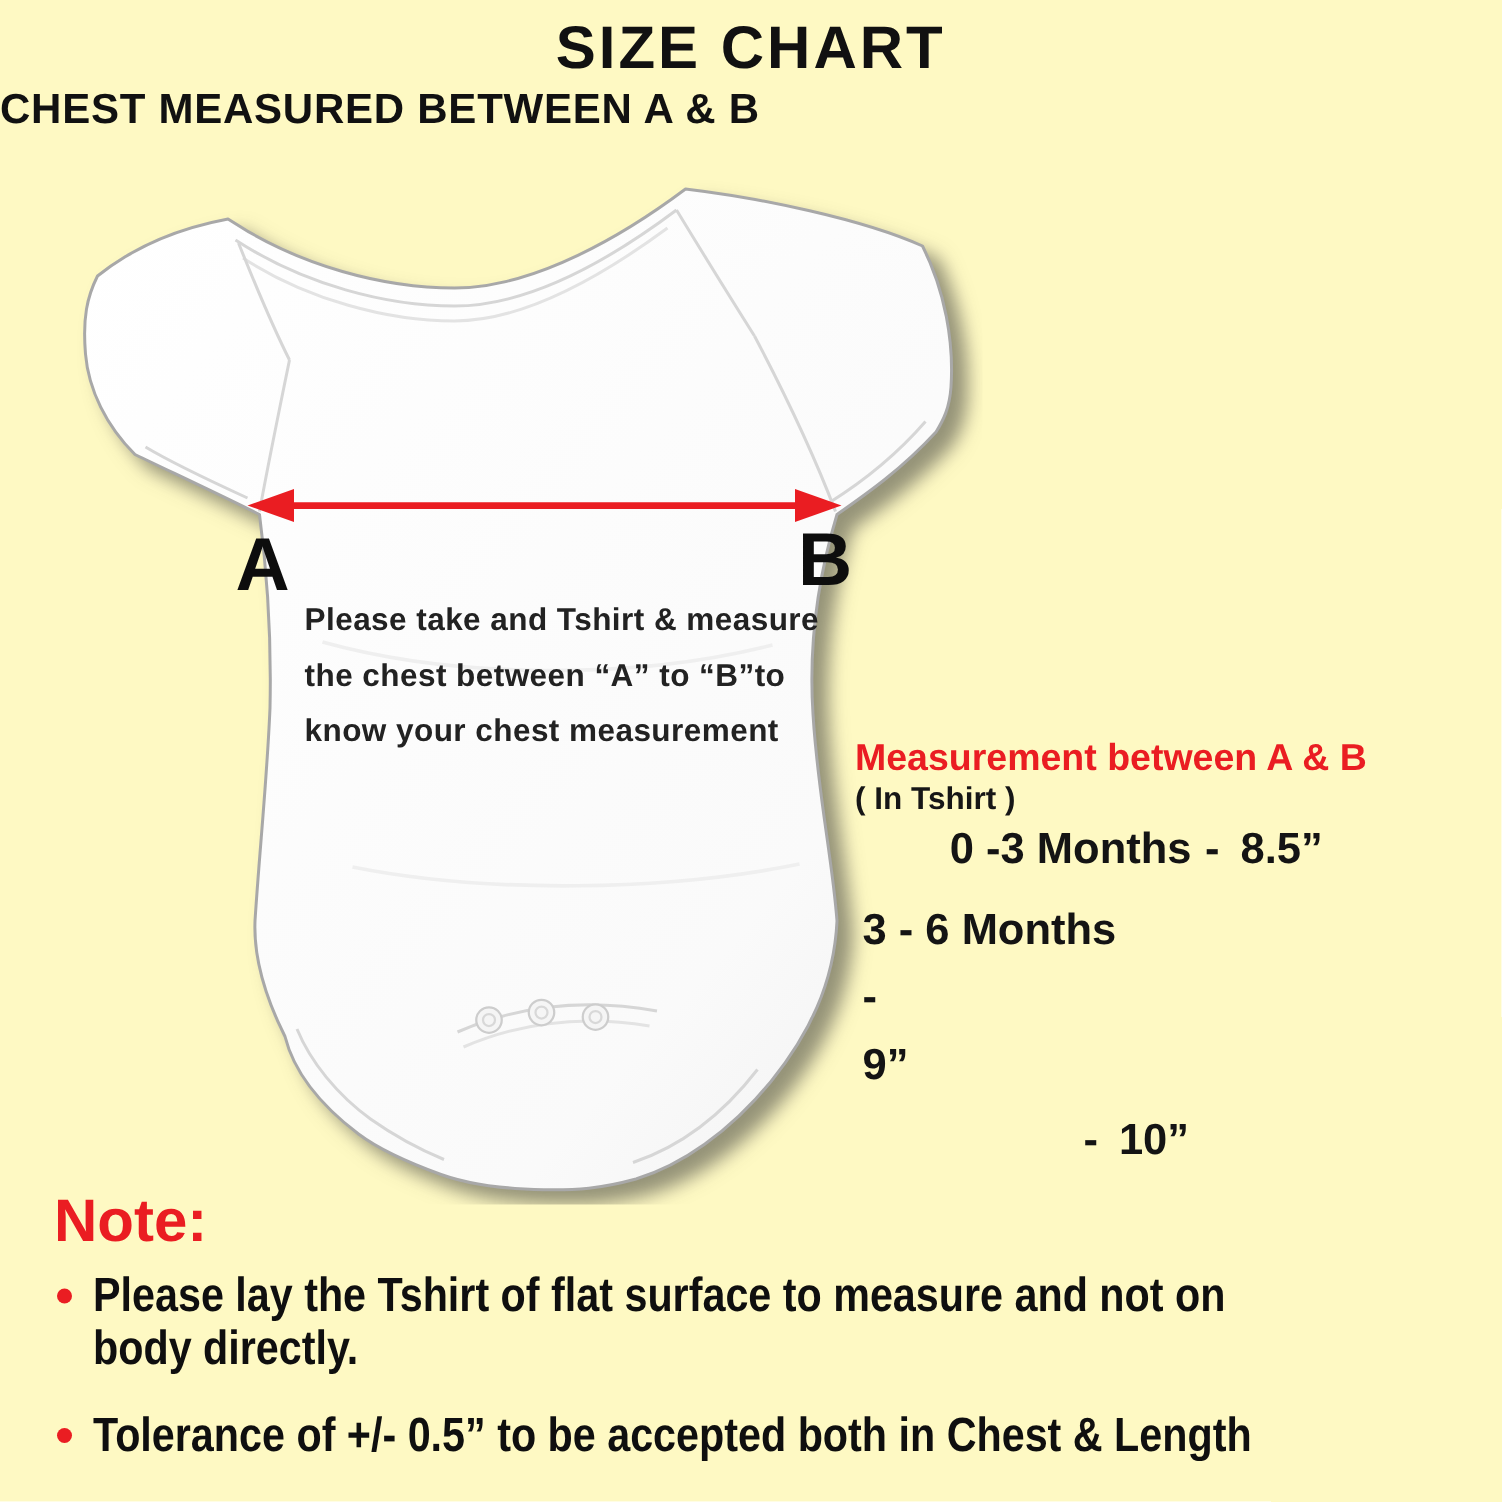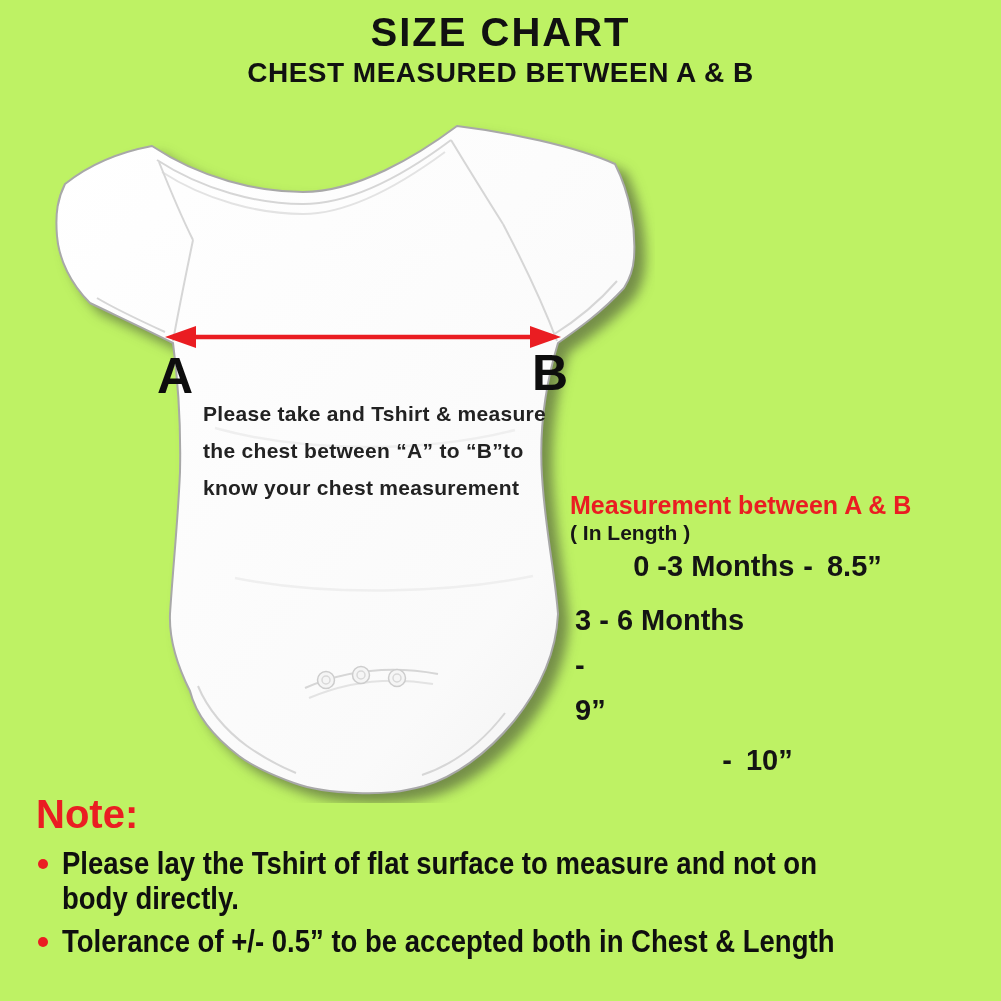--- a/index.html
+++ b/index.html
@@ -1,26 +1,26 @@
 <!DOCTYPE html>
 <html style="--red: #ea1d22;"><head>
 <meta charset="utf-8">
 <style>
   html,body{margin:0;padding:0;background:#ffffff;}
   .canvas{
-    position:relative;width:1001px;height:1001px;background:#bef264;
+    position:relative;width:1001px;height:1001px;background:#fef9c3;
     font-family:"Liberation Sans", sans-serif;overflow:hidden;
   }
   
   .title{
     position:absolute;top:10px;left:0;width:1001px;text-align:center;
     font-size:40px;font-weight:bold;letter-spacing:2px;color:#111;line-height:45px;
   }
   .subtitle{
-    position:absolute;top:57px;left:0;width:1001px;text-align:center;
+    position:absolute;top:57px;left:0;width:1001px;text-align:left;
     font-size:28px;font-weight:bold;letter-spacing:.5px;color:#111;line-height:32px;
   }
   
   .onesie{position:absolute;left:45px;top:108px;width:610px;height:695px;}
   .onesie .body-group{filter:drop-shadow(10px 9px 6px rgba(45,45,45,.5));}
   
   .arrow-wrap{position:absolute;left:163px;top:322px;width:400px;height:30px;}
   .pt-label{position:absolute;font-size:50px;font-weight:bold;color:#0d0d0d;line-height:1;}
   .pt-a{left:157px;top:351px;}
   .pt-b{left:532px;top:348px;}
@@ -41,21 +41,21 @@
   .row-1{margin-top:2px;}
   .row-2{margin-top:18px;flex-direction:column;}
   .row-3{margin-top:14px;}
   
   .note-heading{
     position:absolute;left:36px;top:792px;
     font-size:40px;font-weight:bold;color:var(--red);line-height:44px;
   }
   .bullets{position:absolute;left:36px;top:846px;width:960px;}
   .bullet{position:relative;padding-left:26px;}
-  .bullet + .bullet{margin-top:8px;}
+  .bullet + .bullet{margin-top:23px;}
   .bullet .dot{
     position:absolute;left:2px;top:13px;width:10px;height:10px;border-radius:50%;
     background:var(--red);
   }
   .bullet .bline{
     display:block;font-size:32px;font-weight:bold;color:#0f0f0f;line-height:35px;
     transform:scaleX(.86);transform-origin:left center;white-space:nowrap;
   }
 </style>
 </head>
@@ -134,21 +134,21 @@
   <div class="pt-label pt-b">B</div>
 
   <div class="instruction">
     <div>Please take and Tshirt &amp; measure</div>
     <div>the chest between “A” to “B”to</div>
     <div>know your chest measurement</div>
   </div>
 
   <div class="panel">
     <div class="panel-heading">Measurement between A &amp; B</div>
-    <div class="panel-unit">( In Length )</div>
+    <div class="panel-unit">( In Tshirt )</div>
 
     <div class="size-row row-1">
       <span>0 -3 Months</span>
       <span>-</span>
       <span class="val">8.5”</span>
     </div>
     <div class="size-row row-2">
       <span>3 - 6 Months</span>
       <span>-</span>
       <span class="val">9”</span>

